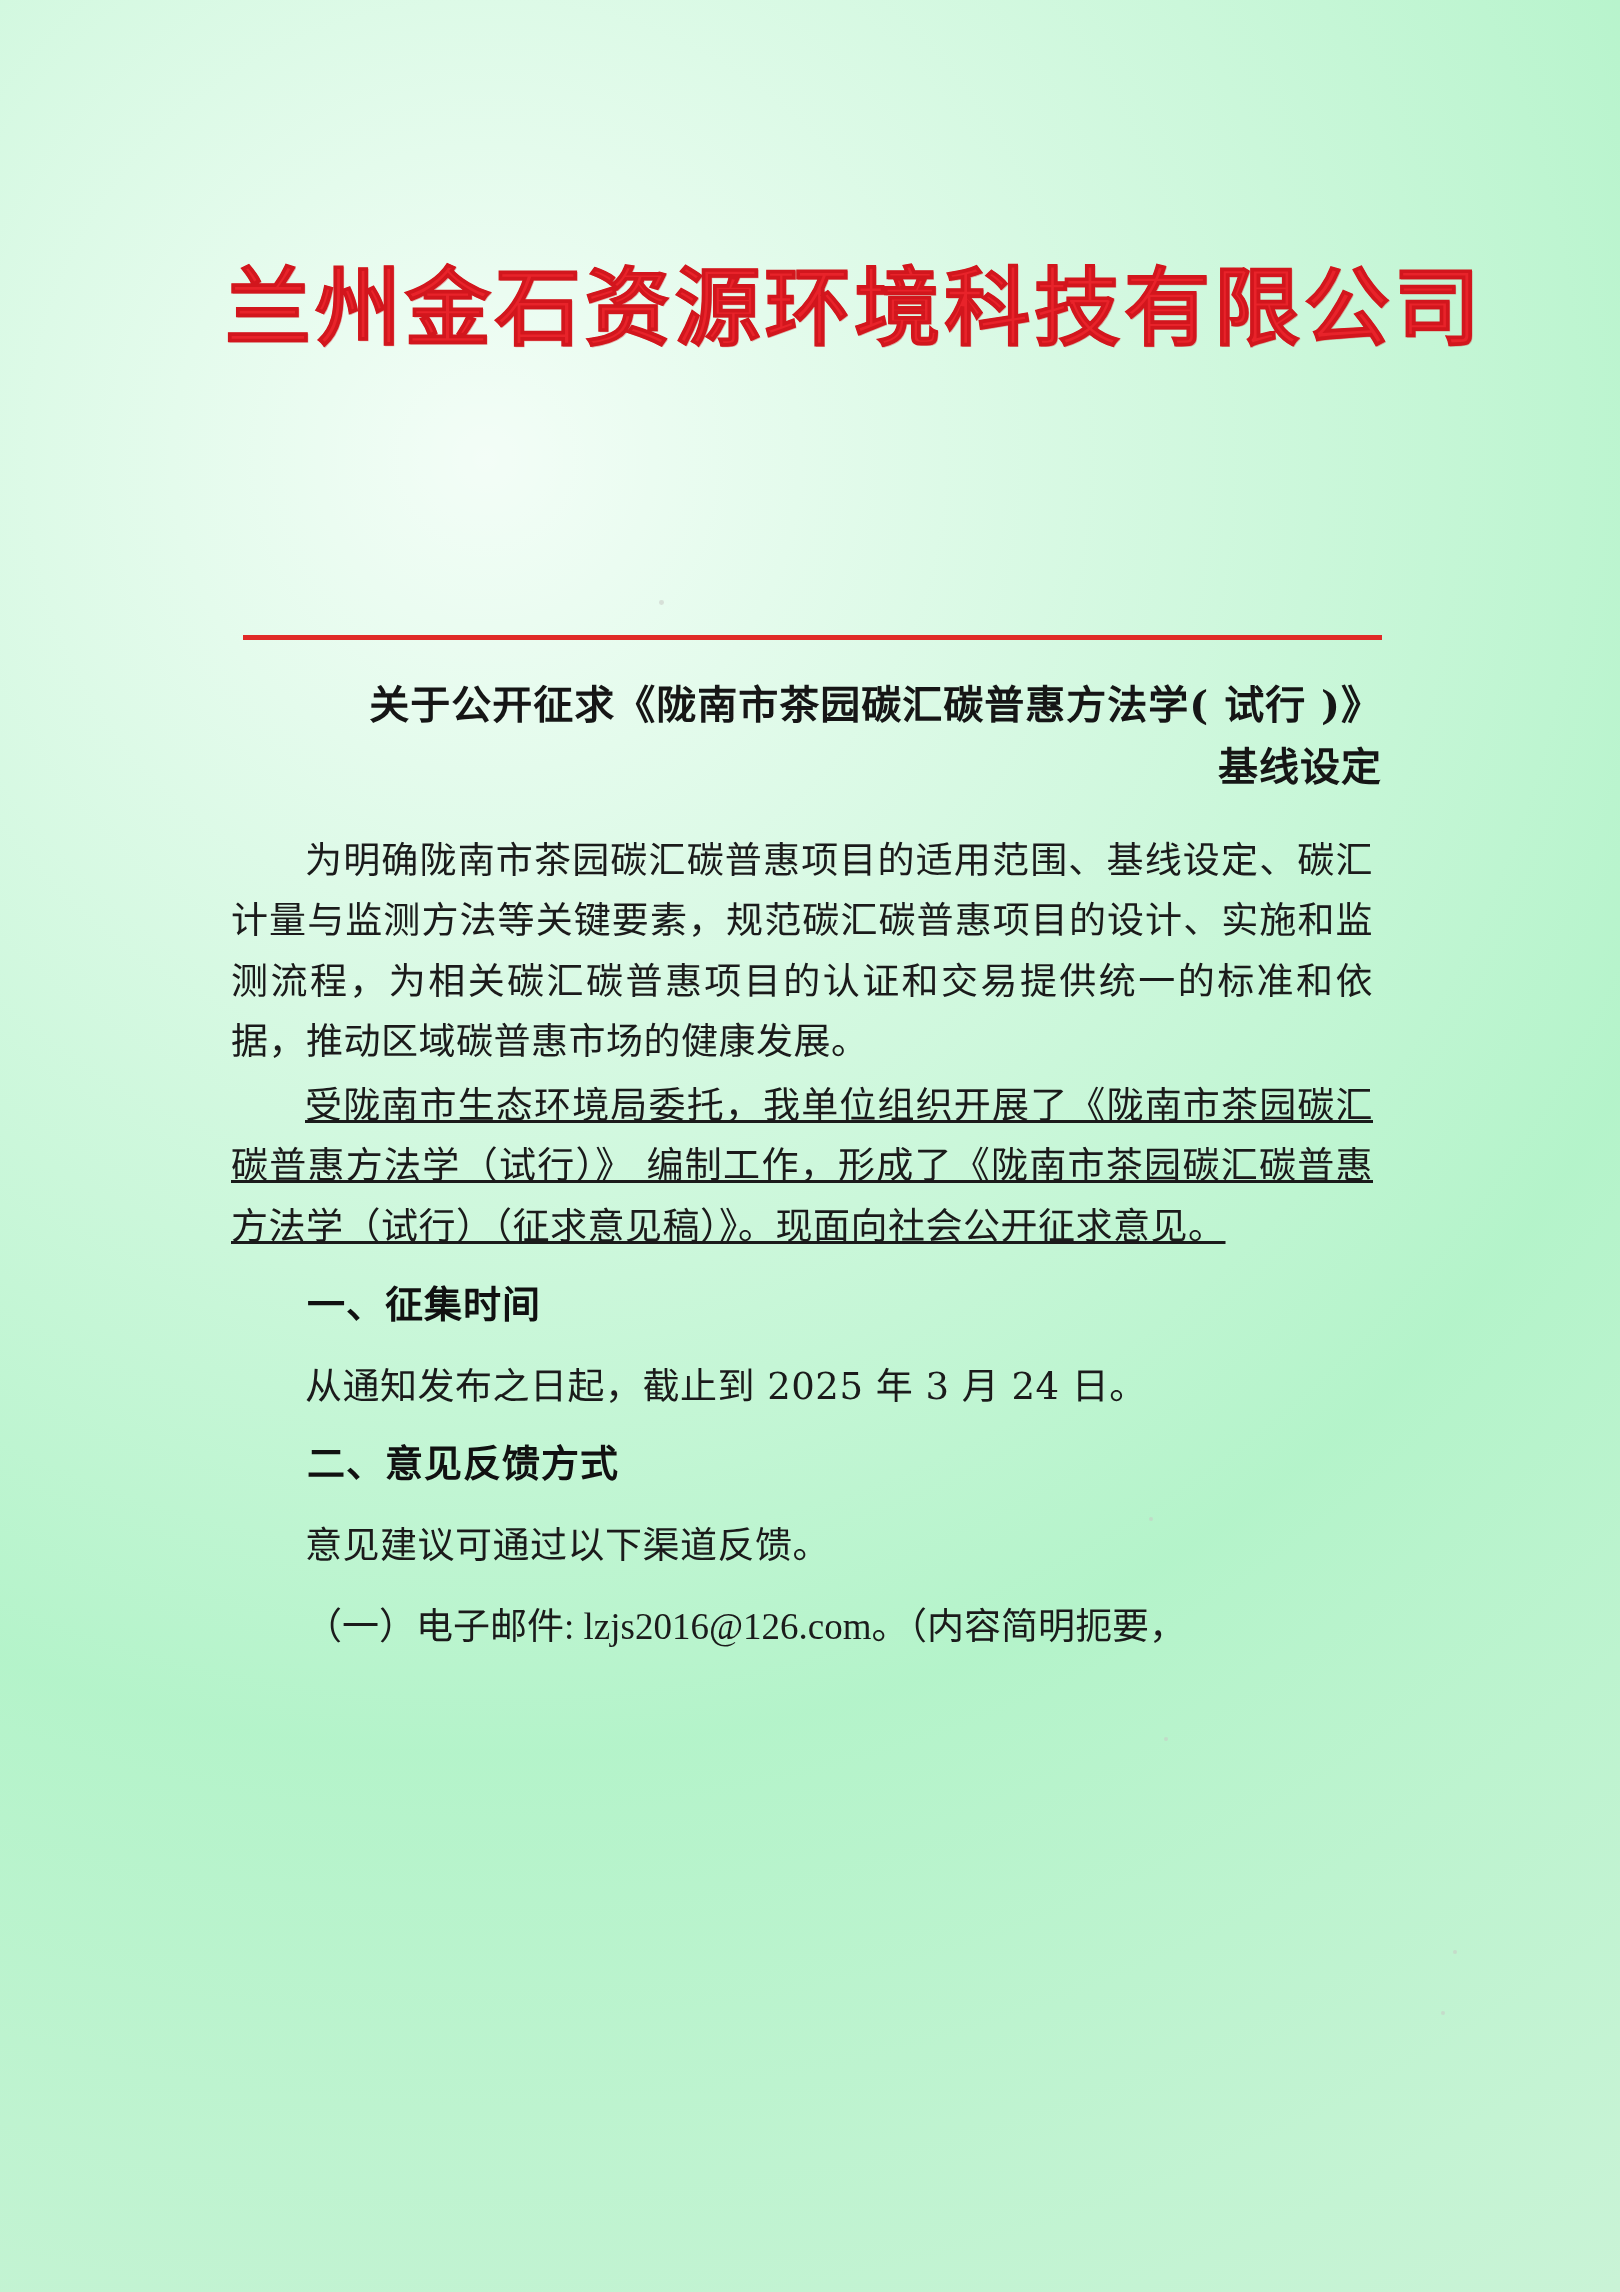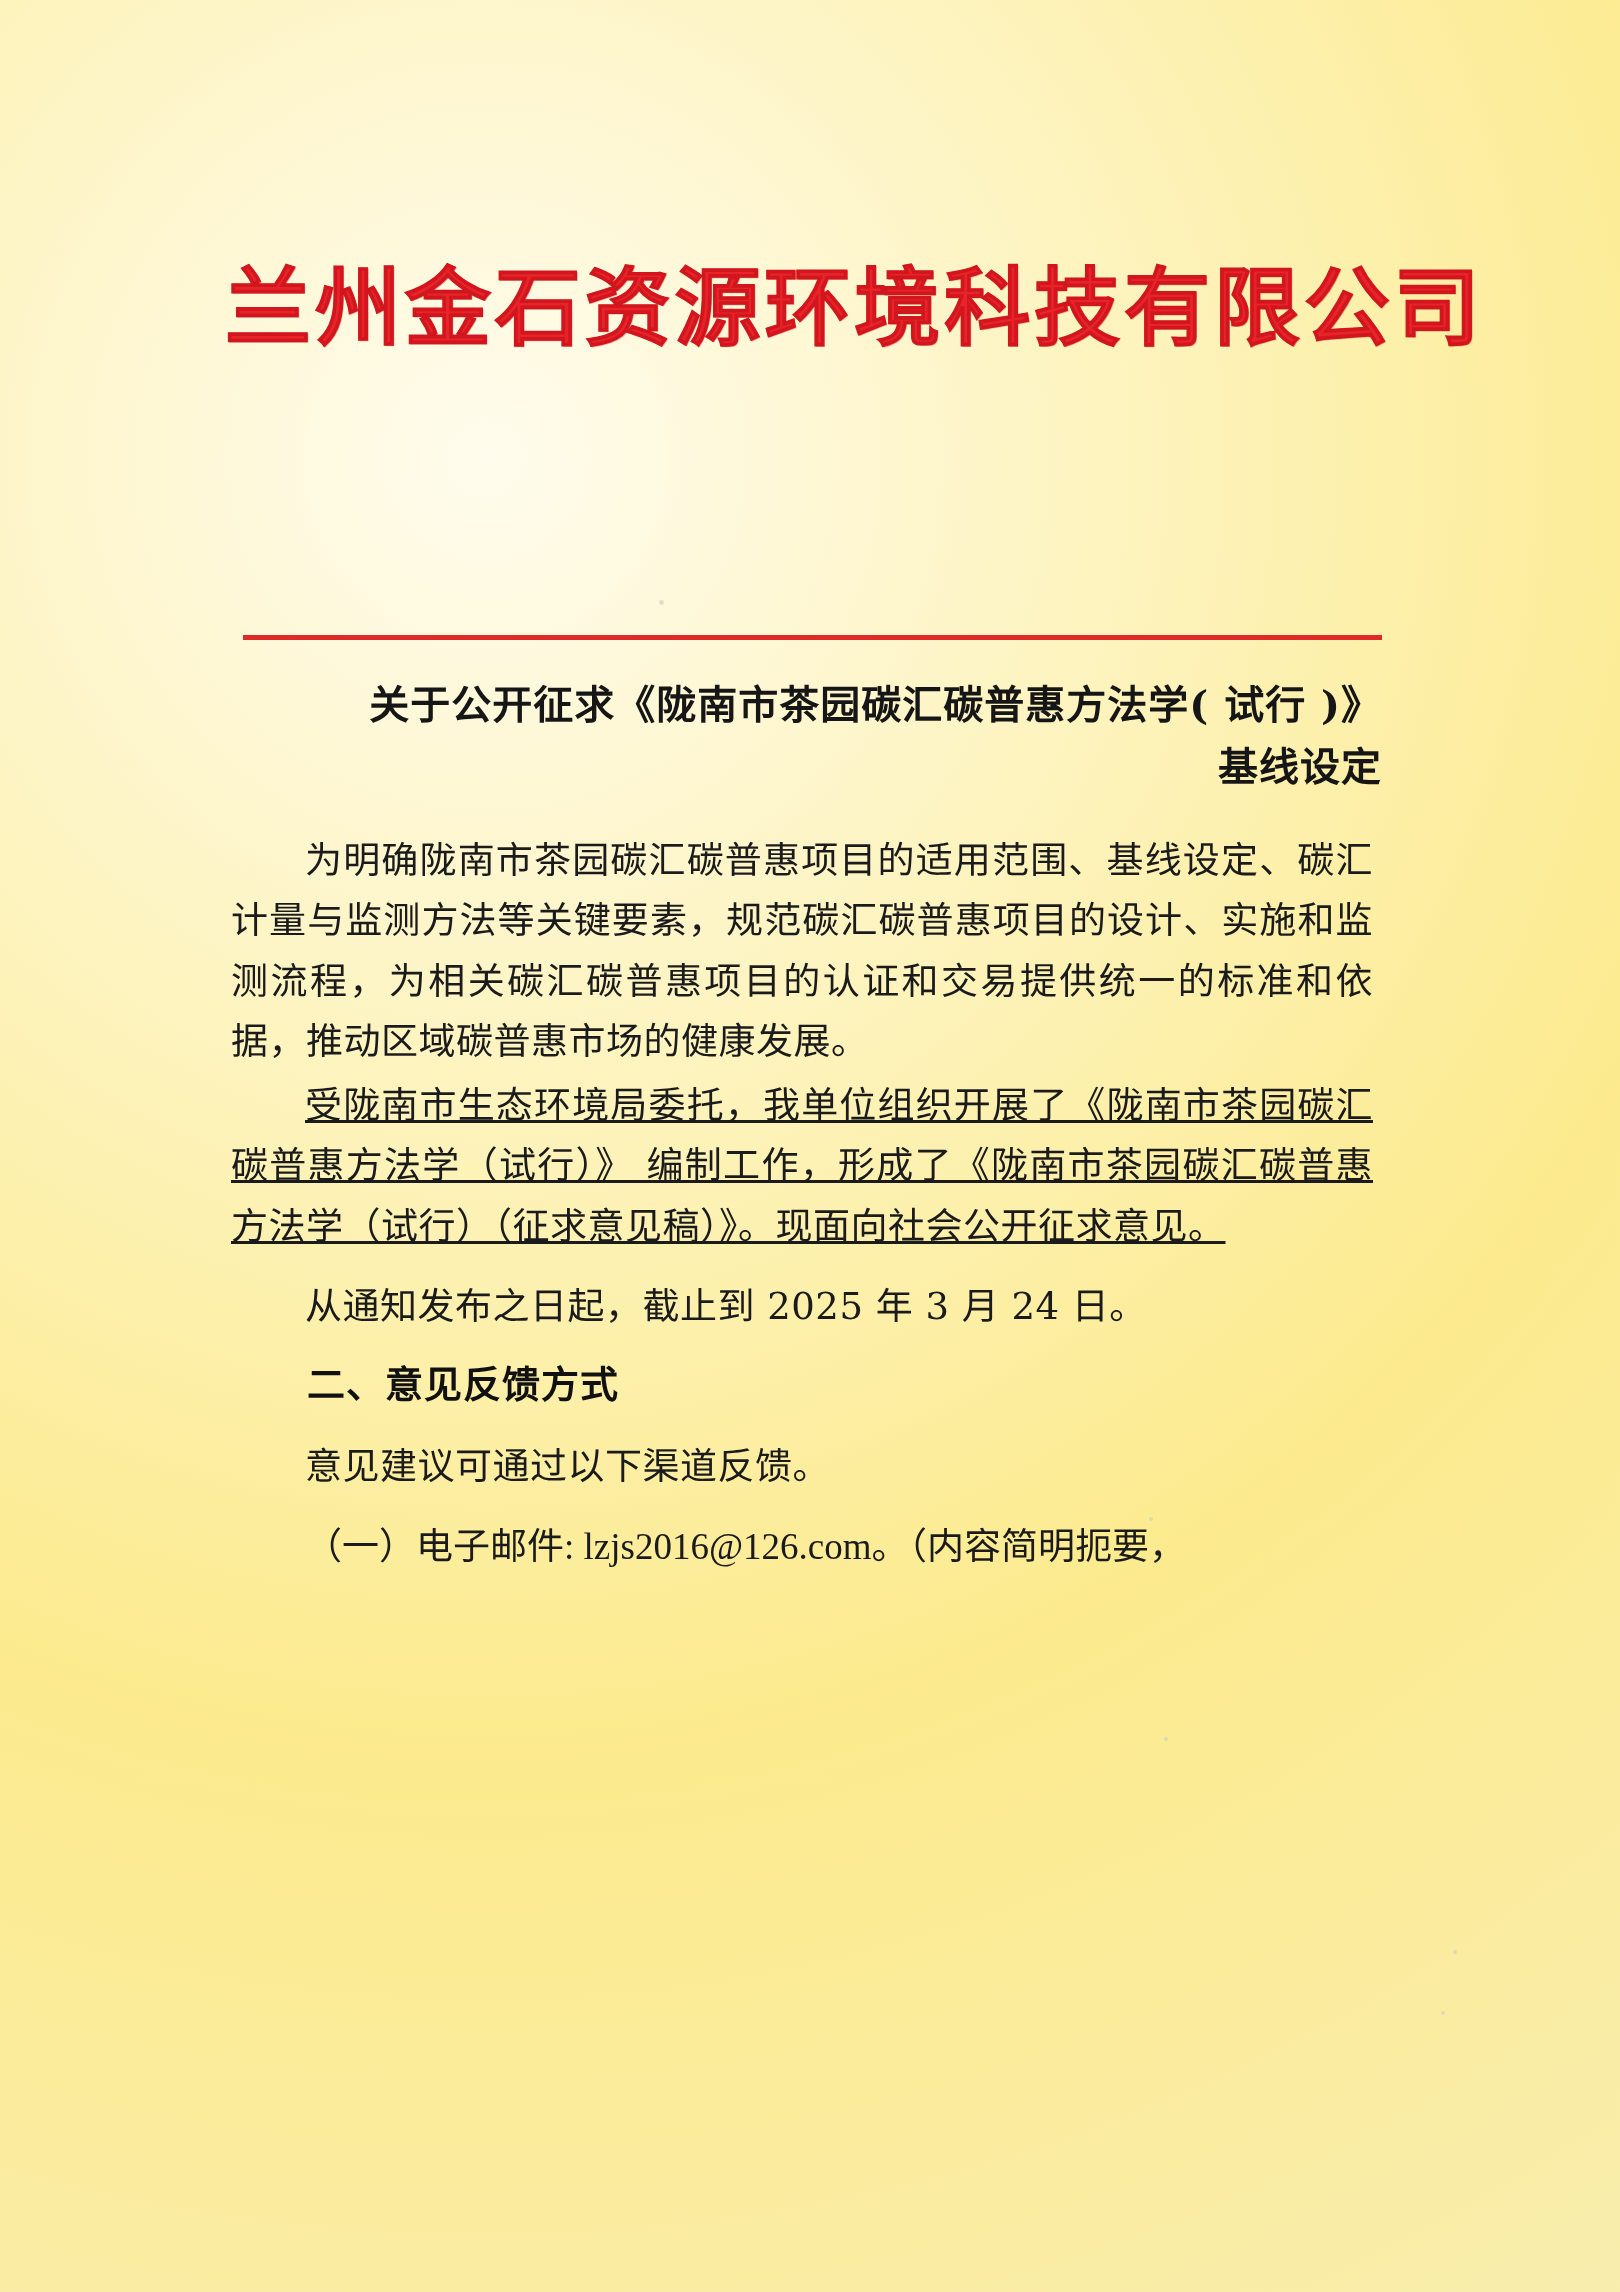--- a/index.html
+++ b/index.html
@@ -13,21 +13,21 @@
     height: 2293px;
     position: relative;
     font-family: "Liberation Serif", "DejaVu Serif", serif;
     color: #1a1a1a;
     overflow: hidden;
   }
 
   .page {
     position: absolute;
     inset: 0;
-    background: #fde047;
+    background: #86efac;
   }
 
   
   .paper-tint {
     position: absolute;
     inset: 0;
     background:
       radial-gradient(circle at 30% 20%, rgba(255,255,255,0.9), rgba(250,250,247,0.4) 60%, rgba(246,246,242,0.6) 100%);
     pointer-events: none;
   }
@@ -146,20 +146,21 @@
   <div class="doc-title">
     <span>关于公开征求《陇南市茶园碳汇碳普惠方法学( 试行 )》</span>
     <span class="line2">基线设定</span>
   </div>
 
   <div class="body-block">
     <p class="para">为明确陇南市茶园碳汇碳普惠项目的适用范围、基线设定、碳汇计量与监测方法等关键要素，规范碳汇碳普惠项目的设计、实施和监测流程，为相关碳汇碳普惠项目的认证和交易提供统一的标准和依据，推动区域碳普惠市场的健康发展。</p>
 
     <p class="para">受陇南市生态环境局委托，我单位组织开展了《陇南市茶园碳汇碳普惠方法学（试行）》 编制工作，形成了《陇南市茶园碳汇碳普惠方法学（试行）（征求意见稿）》。现面向社会公开征求意见。</p>
 
+    <p class="section-heading">一、征集时间</p>
 
     <p class="plain-line">从通知发布之日起，截止到 2025 年 3 月 24 日。</p>
 
     <p class="section-heading">二、意见反馈方式</p>
 
     <p class="plain-line">意见建议可通过以下渠道反馈。</p>
 
     <p class="plain-line mono-inline">（一）电子邮件: lzjs2016@126.com。（内容简明扼要，</p>
   </div>
 

